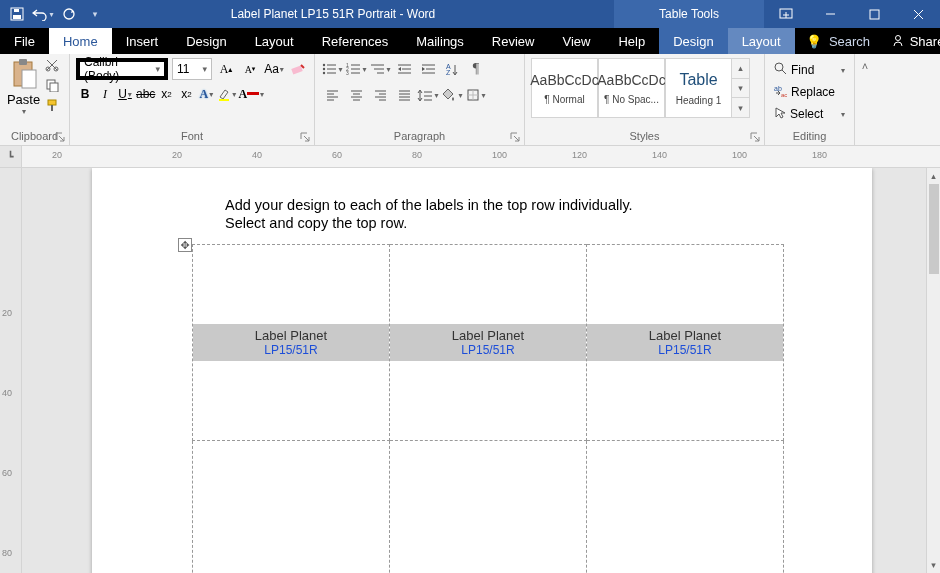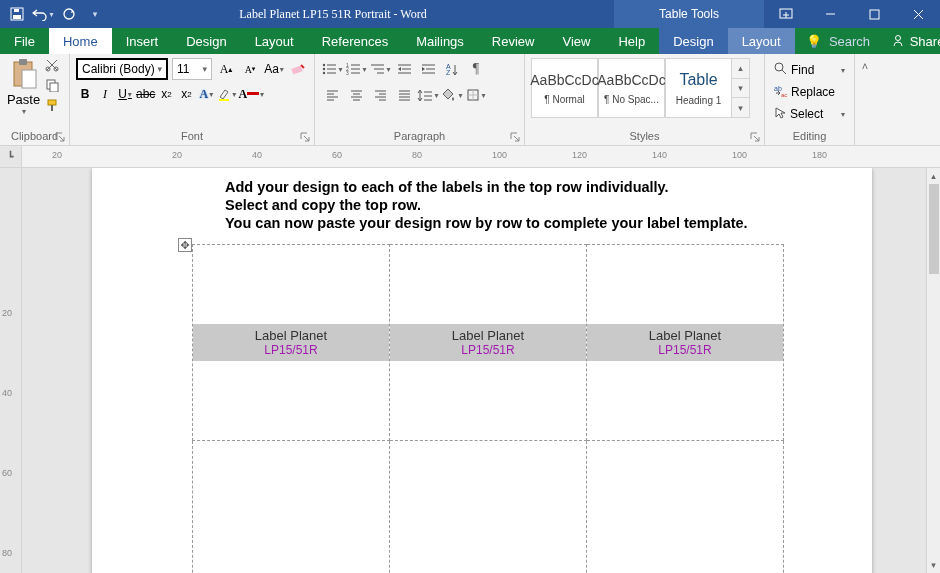--- a/index.html
+++ b/index.html
@@ -2,27 +2,27 @@
 <html><head>
 <meta charset="utf-8">
 <style>
   * { box-sizing: border-box; margin: 0; padding: 0; font-family: "Segoe UI", Arial, sans-serif; }
   body { width: 940px; height: 573px; overflow: hidden; background: #e6e6e6; font-size: 12px; }
 
   
   .titlebar { height: 28px; background: #2b579a; color: #fff; display: flex; align-items: center; }
   .qat { display: flex; align-items: center; gap: 4px; padding: 0 6px; }
   .qat .ic { width: 22px; height: 22px; display: flex; align-items: center; justify-content: center; cursor: pointer; }
-  .title-center { flex: 1; text-align: center; font-size: 12px; padding-right: 60px; font-family: Liberation Serif, serif; }
+  .title-center { flex: 1; text-align: center; font-size: 12px; padding-right: 60px; }
   .tabletools { width: 150px; text-align: center; background: #3b68ab; height: 100%; line-height: 28px; font-size: 12px; }
   .winbtns { display: flex; }
   .winbtns .wb { width: 44px; height: 28px; display:flex; align-items:center; justify-content:center; cursor:pointer; }
 
   
-  .menubar { height: 26px; background: #15803d; color:#fff; display:flex; align-items:stretch; font-size: 13px; }
+  .menubar { height: 26px; background: #000000; color:#fff; display:flex; align-items:stretch; font-size: 13px; }
   .menubar .tab { padding: 0 14px; display:flex; align-items:center; cursor:pointer; }
   .menubar .tab.active { background:#fff; color:#2b579a; }
   .menubar .tab.tt { background:#3b68ab; }
   .menubar .tab.tt.active2 { background:#6489c0; }
   .menubar .spacer { flex:1; }
   .menubar .search { display:flex; align-items:center; gap:6px; color:#cbd7ea; padding:0 12px; width:85px; }
   .menubar .share { display:flex; align-items:center; gap:6px; padding:0 12px; }
 
   
   .ribbon { height: 92px; background: #f3f3f3; border-bottom:1px solid #d4d4d4; display:flex; }
@@ -33,21 +33,21 @@
   .clipboard-g { width: 70px; }
   .clipboard-body { display:flex; gap:4px; }
   .paste-btn { width:40px; text-align:center; cursor:pointer; }
   .paste-btn svg { display:block; margin:0 auto; }
   .paste-lbl { font-size:13px; margin-top:2px; }
   .clip-side { display:flex; flex-direction:column; gap:2px; }
   .clip-side .ic { width:18px; height:18px; cursor:pointer; }
 
   .font-g { width: 245px; }
   .font-row1 { display:flex; gap:4px; align-items:center; margin-bottom:4px; }
-  .font-name { width:97px; height:22px; border:2px solid #000000; background:#fff; display:flex; align-items:center; padding:0 4px; font-size:12px; cursor:pointer; }
+  .font-name { width:97px; height:22px; border:4px solid #000000; background:#fff; display:flex; align-items:center; padding:0 4px; font-size:12px; cursor:pointer; }
   .font-name .dd { margin-left:auto; font-size:9px; color:#666; }
   .font-size { width:42px; height:22px; border:1px solid #c0c0c0; background:#fff; display:flex; align-items:center; padding:0 4px; font-size:12px; cursor:pointer; }
   .font-size .dd { margin-left:auto; font-size:9px; color:#666; }
   .sbtn { height:22px; min-width:20px; display:flex; align-items:center; justify-content:center; cursor:pointer; font-size:12px; }
   .font-row2 { display:flex; gap:2px; align-items:center; }
   .sbtn.small { min-width:18px; height:20px; }
   .split { font-size:8px; color:#666; margin-left:1px; }
 
   .para-g { width: 210px; }
   .para-row { display:flex; gap:2px; align-items:center; margin-bottom:4px; }
@@ -74,30 +74,30 @@
   .ruler-corner { width:22px; background:#e6e6e6; border-right:1px solid #d4d4d4; display:flex; align-items:center; justify-content:center; font-size:10px; color:#666; }
   .hruler { flex:1; position:relative; font-size:9px; color:#888; overflow:hidden; }
   .hruler .tick { position:absolute; top:4px; }
 
   
   .doc-area { display:flex; height: calc(573px - 28px - 26px - 92px - 22px); }
   .vruler { width:22px; background:#e6e6e6; border-right:1px solid #d4d4d4; position:relative; font-size:9px; color:#888; }
   .vruler .vt { position:absolute; left:2px; }
   .canvas { flex:1; background:#e6e6e6; overflow:hidden; position:relative; }
   .page { position:absolute; left:70px; top:0; width:780px; height:900px; background:#fff; box-shadow:0 1px 4px rgba(0,0,0,0.3); }
-  .instructions { position:absolute; left:133px; top:10px; font-size:14.5px; font-weight:bold; color:#000; line-height:1.25; }
+  .instructions { position:absolute; left:133px; top:28px; font-size:14.5px; font-weight:normal; color:#000; line-height:1.25; }
   .instructions p { margin:0; }
 
   .table-handle { position:absolute; left:86px; top:70px; width:14px; height:14px; border:1px solid #888; background:#fff; cursor:move; display:flex; align-items:center; justify-content:center; font-size:11px; color:#555; }
   .label-table { position:absolute; left:100px; top:76px; border-collapse:collapse; }
   .label-table td { border:1px dashed #999; width:197px; height:196px; padding:0; vertical-align:middle; }
   .label-inner { display:flex; flex-direction:column; align-items:flex-end; justify-content:center; }
   .label-band { background:#c9c9c9; width:100%; text-align:center; padding:4px 0; }
   .label-band .l1 { font-size:13px; color:#333; }
-  .label-band .l2 { font-size:12px; color:#a21caf; }
+  .label-band .l2 { font-size:12px; color:#1d4ed8; }
 
   .scrollbar-v { position:absolute; right:0; top:0; width:14px; height:100%; background:#efefef; border-left:1px solid #d4d4d4; }
   .sb-up, .sb-down { height:16px; display:flex; align-items:center; justify-content:center; font-size:9px; color:#666; cursor:pointer; }
   .sb-thumb { position:absolute; top:16px; left:2px; width:10px; height:90px; background:#c9c9c9; cursor:pointer; }
 </style>
 </head>
 <body>
 
 <div class="titlebar">
   <div class="qat">
@@ -470,21 +470,20 @@
     <span class="vt" style="top:140px">20</span>
     <span class="vt" style="top:220px">40</span>
     <span class="vt" style="top:300px">60</span>
     <span class="vt" style="top:380px">80</span>
   </div>
   <div class="canvas">
     <div class="page">
       <div class="instructions">
         <p>Add your design to each of the labels in the top row individually.</p>
         <p>Select and copy the top row.</p>
-        <p>You can now paste your design row by row to complete your label template.</p>
       </div>
       <div class="table-handle">✥</div>
       <table class="label-table">
         <tbody>
             <tr>
           <td>
                 <div class="label-inner">
                   <div class="label-band">
                     <div class="l1">Label Planet</div>
                     <div class="l2">LP15/51R</div>

